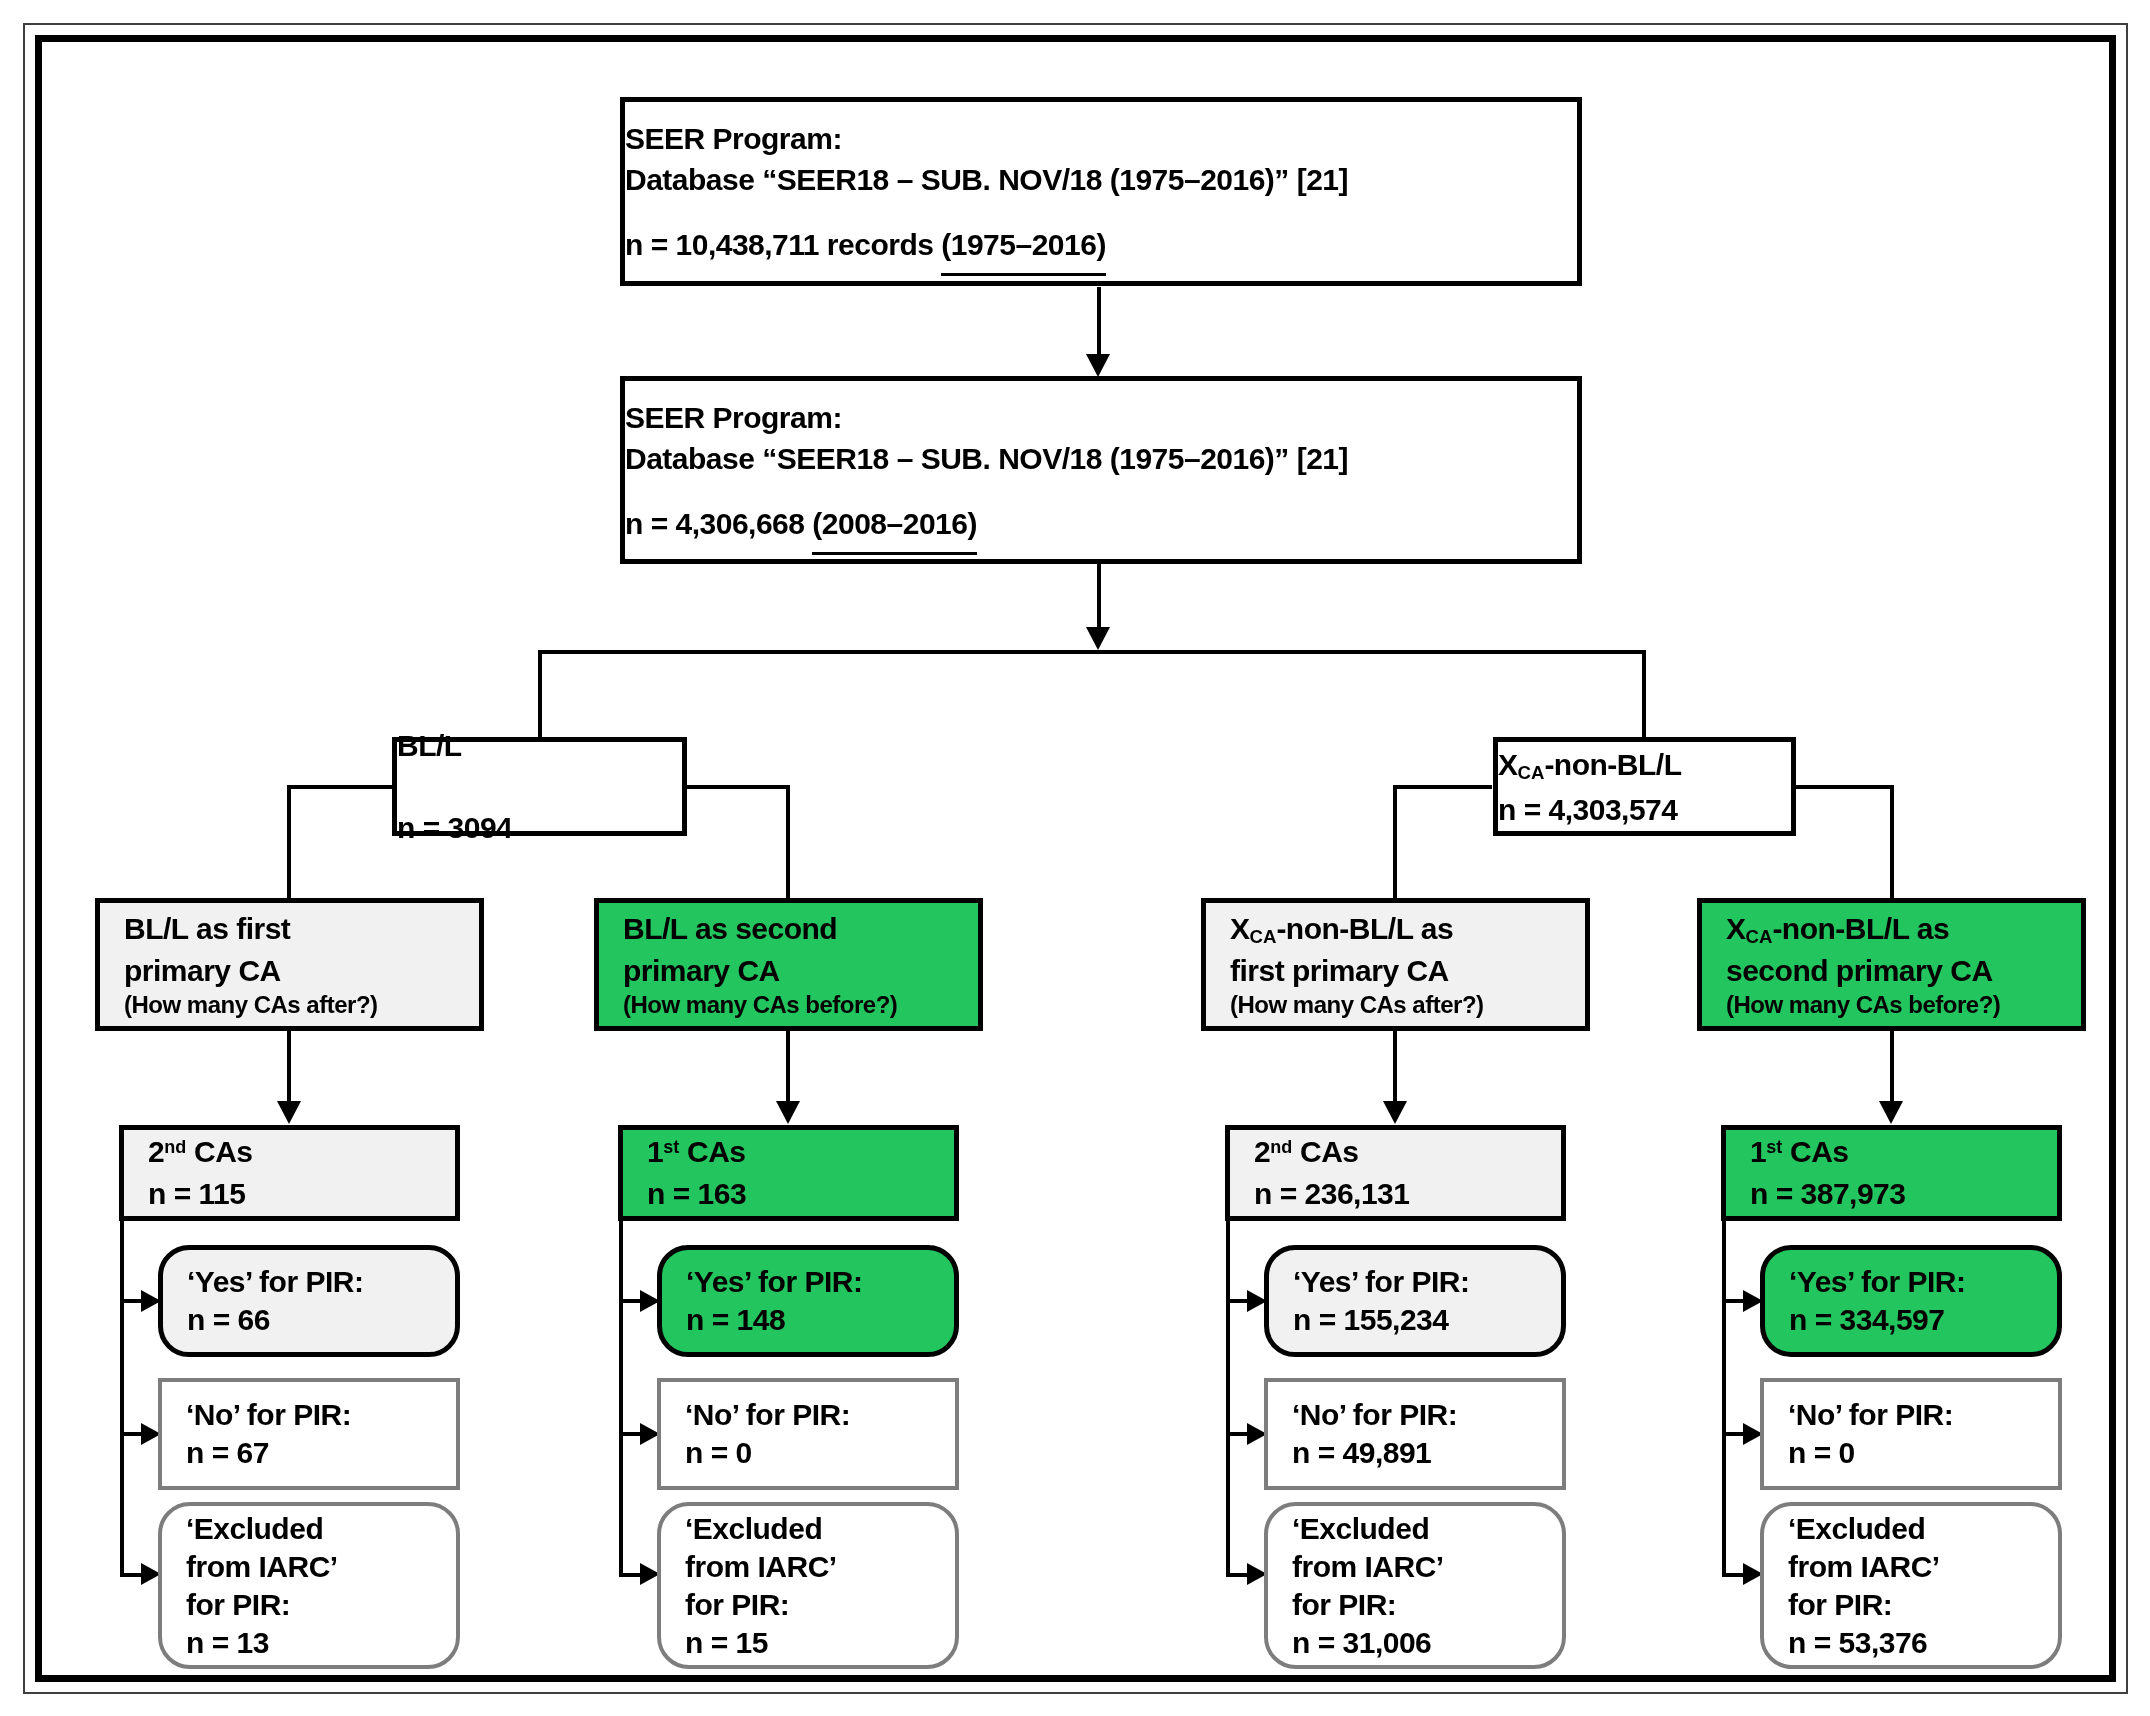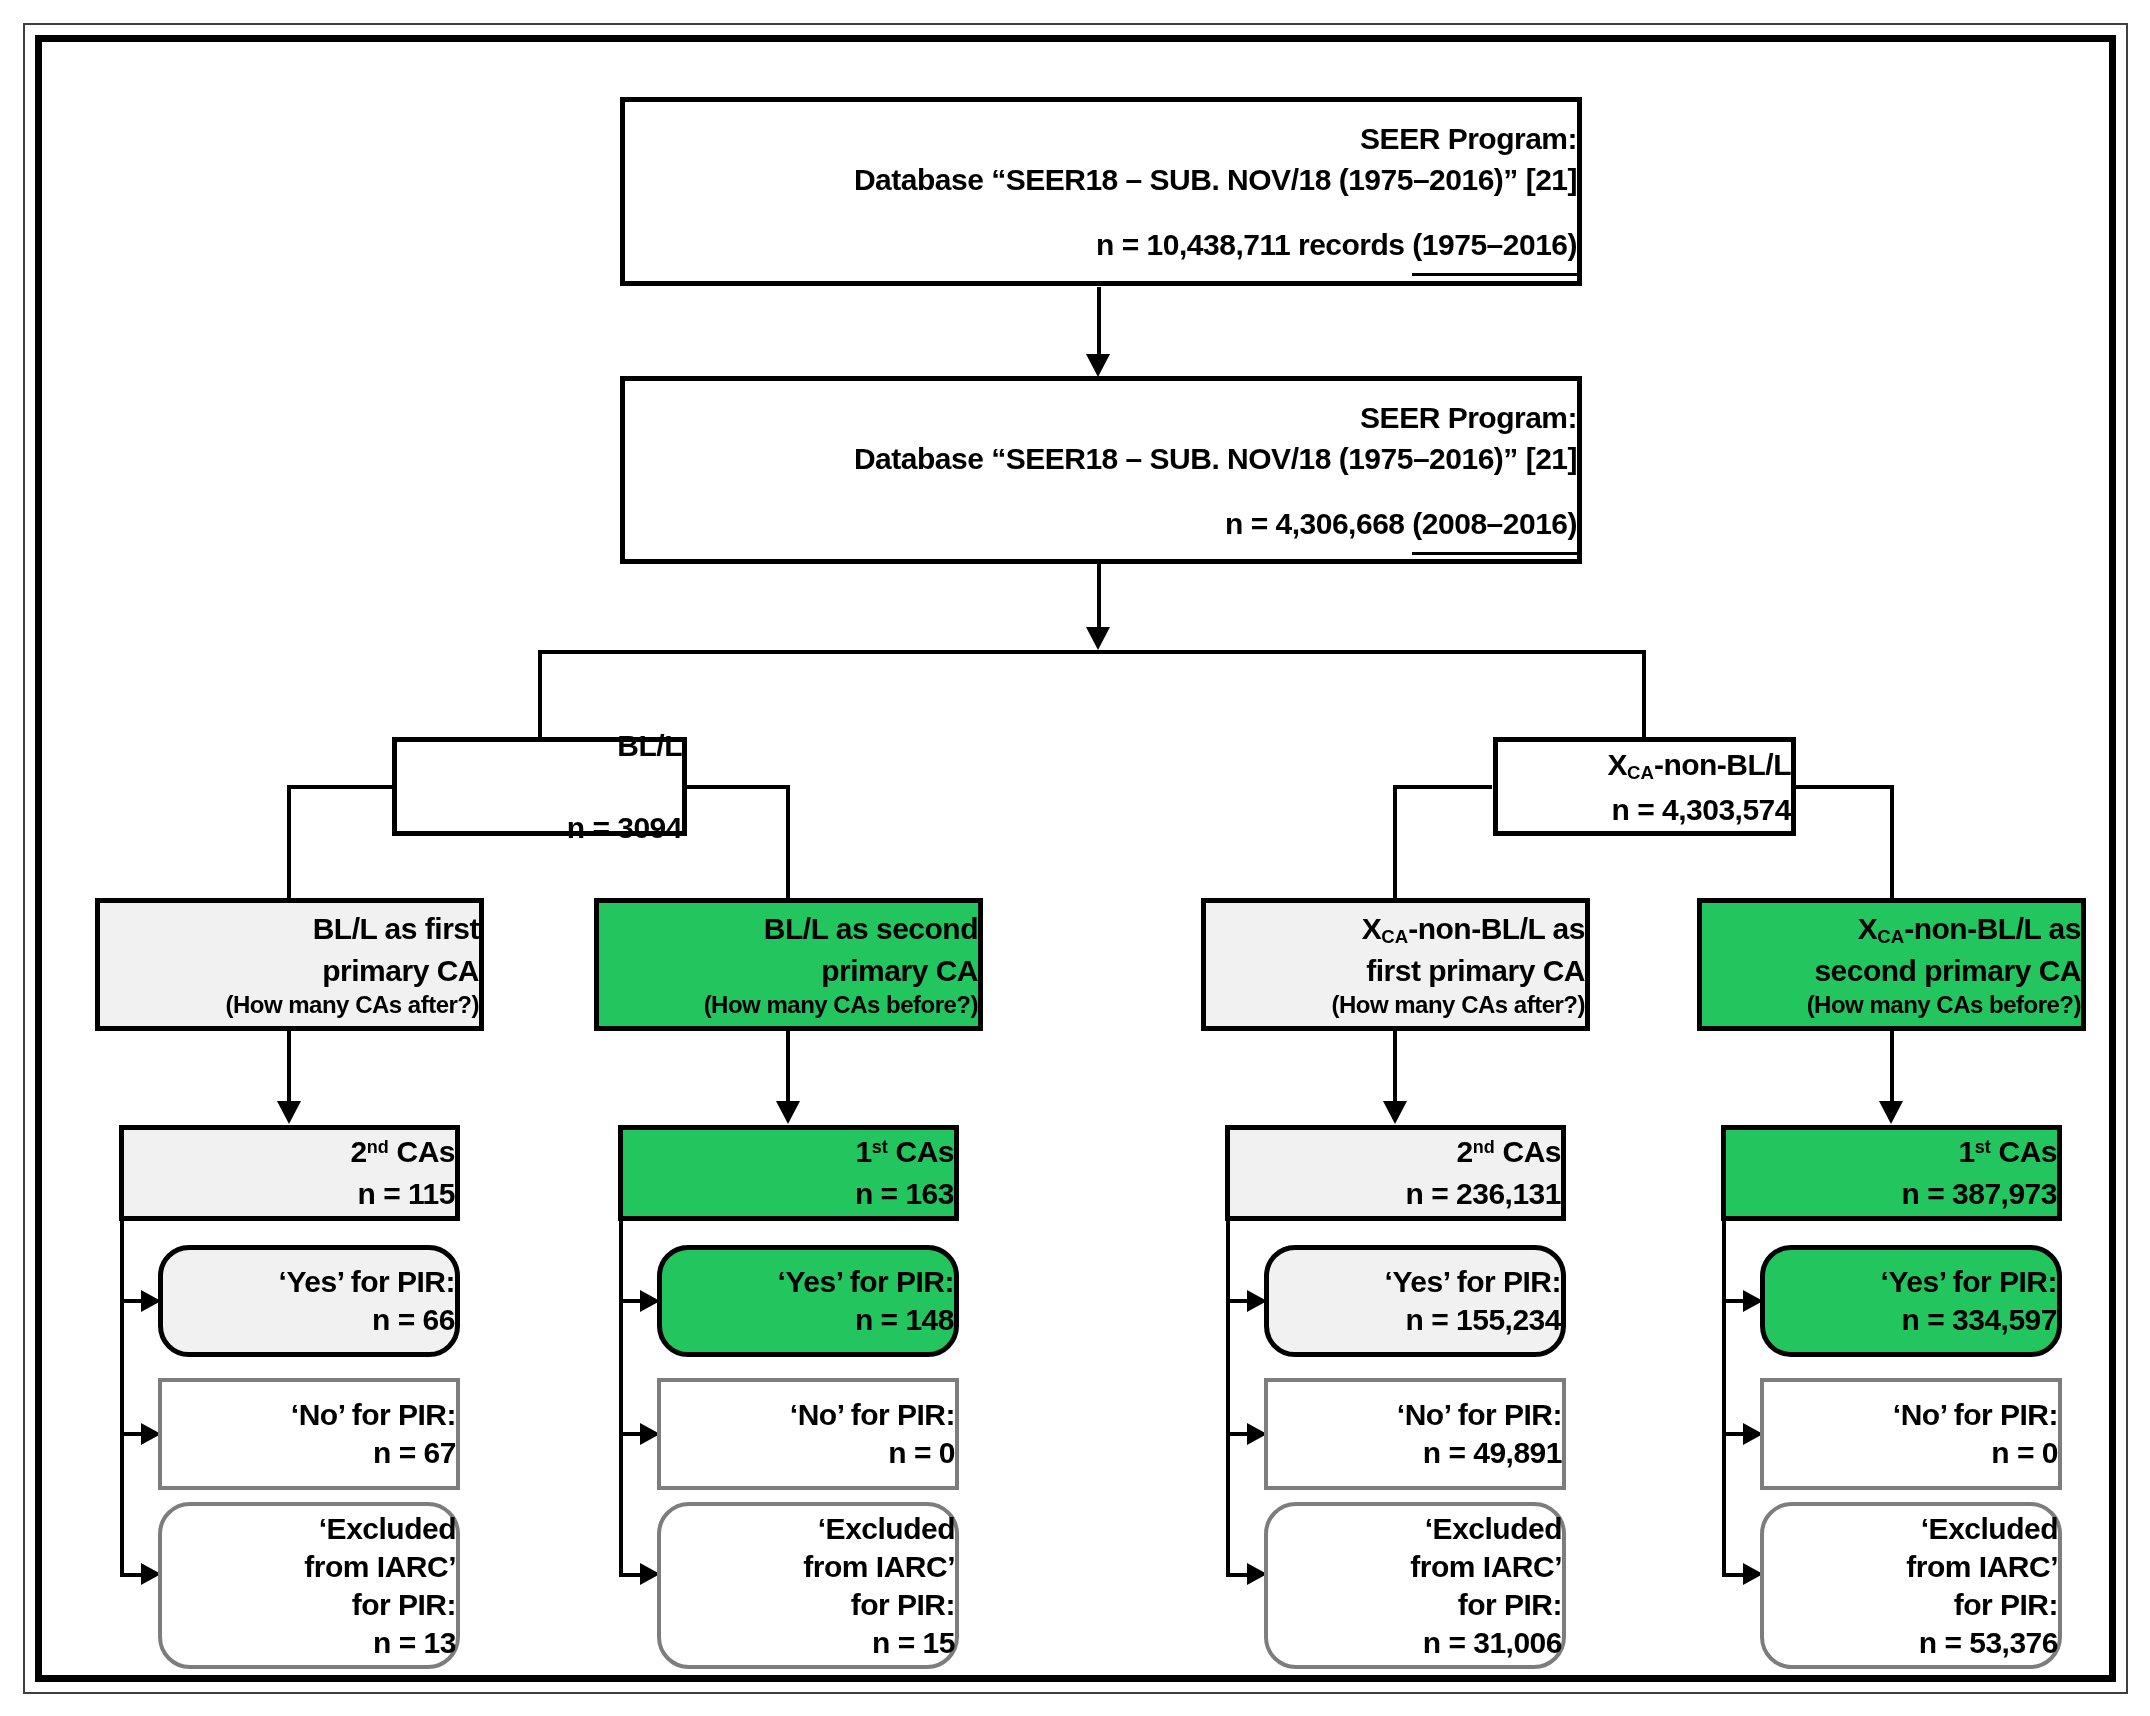--- a/index.html
+++ b/index.html
@@ -14,30 +14,30 @@
   }
   .frame-outer{position:absolute;inset:23px;border:2.6px solid #3f3f3f;}
   .frame-inner{position:absolute;inset:35px;border:7.3px solid #000;}
 
   .box{
     position:absolute;
     box-sizing:border-box;
     border:5.2px solid #000;
     background:#ffffff;
     display:flex;flex-direction:column;
-    justify-content:center;align-items:flex-end;
+    justify-content:center;align-items:flex-start;
     text-align:center;
     letter-spacing:-0.5px;
   }
   .box.light{background:#f1f1f1;}
   .box.dark{background:#22c55e;}
   .box.graybrd{border:4.2px solid #7d7d7d;}
 
   .fs-big  {font-size:30px;line-height:41px;}
-  .fs-main {font-size:30px;line-height:38px;}
+  .fs-main {font-size:30px;line-height:38px;padding-left:24px;}
   .fs-note {font-size:24px;line-height:30px;}
 
   .spacer40{height:24px;}
 
   .u{border-bottom:3.7px solid #000;padding-bottom:12px;}
 
   .sup{font-size:0.6em;position:relative;top:-0.48em;letter-spacing:0;}
   .sub{font-size:0.62em;position:relative;top:0.22em;letter-spacing:0;}
 
   .vline,.hline{position:absolute;background:#000;}

